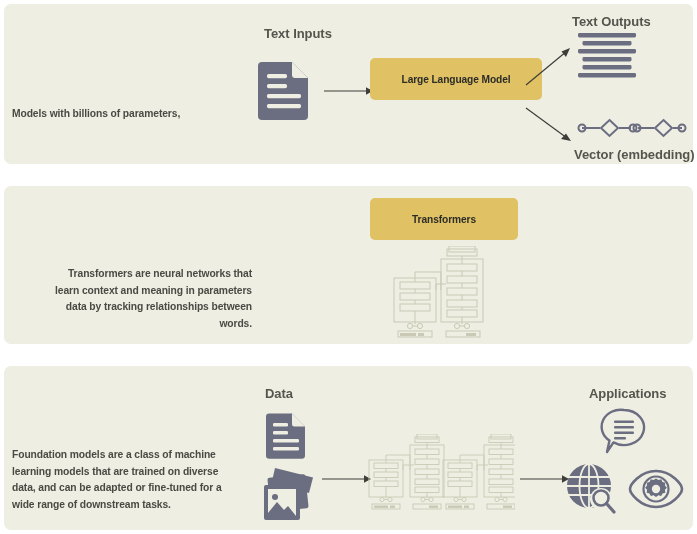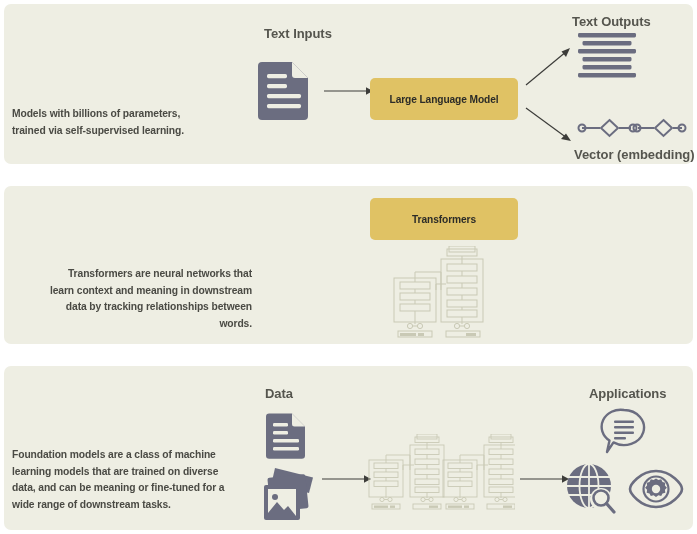--- a/index.html
+++ b/index.html
@@ -63,40 +63,39 @@
 </style>
 </head>
 <body>
 
 <div id="root">
 
   <section class="panel" id="panel-llm">
 
     <div class="body-text" style="left:8px; top:66px; width:230px;">
       <div>Models with billions of parameters,</div>
-      <div>trained via self-supervised learning.</div>
     </div>
 
     <div class="caption" style="left:260px; top:22px;">Text Inputs</div>
 
     <svg class="svg-abs" style="left:252px; top:56px;" width="58" height="62" viewBox="0 0 58 62">
       <path d="M6 2 h30 l16 16 v38 a4 4 0 0 1 -4 4 h-42 a4 4 0 0 1 -4 -4 v-50 a4 4 0 0 1 4 -4 z" fill="#6b6d80"></path>
       <path d="M36 2 l16 16 h-13 a3 3 0 0 1 -3 -3 z" fill="#eeeee3"></path>
       <rect x="11" y="14" width="20" height="4.2" rx="1.6" fill="#eeeee3"></rect>
       <rect x="11" y="24" width="20" height="4.2" rx="1.6" fill="#eeeee3"></rect>
       <rect x="11" y="34" width="34" height="4.2" rx="1.6" fill="#eeeee3"></rect>
       <rect x="11" y="44" width="34" height="4.2" rx="1.6" fill="#eeeee3"></rect>
     </svg>
 
     <svg class="svg-abs" style="left:320px; top:80px;" width="50" height="14" viewBox="0 0 50 14">
       <line x1="0" y1="7" x2="42" y2="7" stroke="#3d3d3a" stroke-width="1.2"></line>
       <path d="M42 3.2 L49 7 L42 10.8 z" fill="#3d3d3a"></path>
     </svg>
 
-    <div class="gold-box" style="left:366px; top:74px; width:148px; height:42px;">
+    <div class="gold-box" style="left:366px; top:54px; width:172px; height:42px;">
       <span>Large Language Model</span>
     </div>
 
     <svg class="svg-abs" style="left:521px; top:40px;" width="50" height="42" viewBox="0 0 50 42">
       <line x1="1" y1="41" x2="42" y2="7" stroke="#3d3d3a" stroke-width="1.2"></line>
       <path d="M45 4 L41 13 L36.5 7.5 z" fill="#3d3d3a"></path>
     </svg>
 
     <svg class="svg-abs" style="left:521px; top:103px;" width="52" height="40" viewBox="0 0 52 40">
       <line x1="1" y1="1" x2="42" y2="31" stroke="#3d3d3a" stroke-width="1.2"></line>
@@ -129,21 +128,21 @@
       </g>
     </svg>
 
     <div class="caption" style="left:570px; top:143px;">Vector (embedding)</div>
   </section>
 
   <section class="panel" id="panel-transf">
 
     <div class="body-text" style="left:8px; top:44px; width:240px;text-align:right;">
       <div>Transformers are neural networks that</div>
-      <div>learn context and meaning in downstream</div>
+      <div>learn context and meaning in parameters</div>
       <div>data by tracking relationships between</div>
       <div>words.</div>
     </div>
 
     <div class="gold-box" style="left:366px; top:12px; width:148px; height:42px;">
       <span>Transformers</span>
     </div>
 
     <svg class="svg-abs" style="left:388px; top:60px;" width="104" height="92" viewBox="0 0 104 92">
       <g stroke="#c9c9b5" stroke-width="1" fill="none">
@@ -190,21 +189,21 @@
         <rect x="74" y="87" width="10" height="3"></rect>
       </g>
     </svg>
   </section>
 
   <section class="panel" id="panel-found">
 
     <div class="body-text" style="left:8px; top:45px; width:252px;">
       <div>Foundation models are a class of machine</div>
       <div>learning models that are trained on diverse</div>
-      <div>data, and can be meaning or fine-tuned for a</div>
+      <div>data, and can be adapted or fine-tuned for a</div>
       <div>wide range of downstream tasks.</div>
     </div>
 
     <div class="caption" style="left:261px; top:20px;">Data</div>
 
     <svg class="svg-abs" style="left:261px; top:46px;" width="44" height="48" viewBox="0 0 44 48">
       <path d="M4 1.5 h23 l13 13 v29 a3.2 3.2 0 0 1 -3.2 3.2 h-32.6 a3.2 3.2 0 0 1 -3.2 -3.2 v-38.8 a3.2 3.2 0 0 1 3.2 -3.2 z" fill="#6b6d80"></path>
       <path d="M27 1.5 L40 14.5 h-10.5 a2.5 2.5 0 0 1 -2.5 -2.5 z" fill="#eeeee3"></path>
       <rect x="8" y="11" width="15" height="3.4" rx="1.2" fill="#eeeee3"></rect>
       <rect x="8" y="19" width="15" height="3.4" rx="1.2" fill="#eeeee3"></rect>

